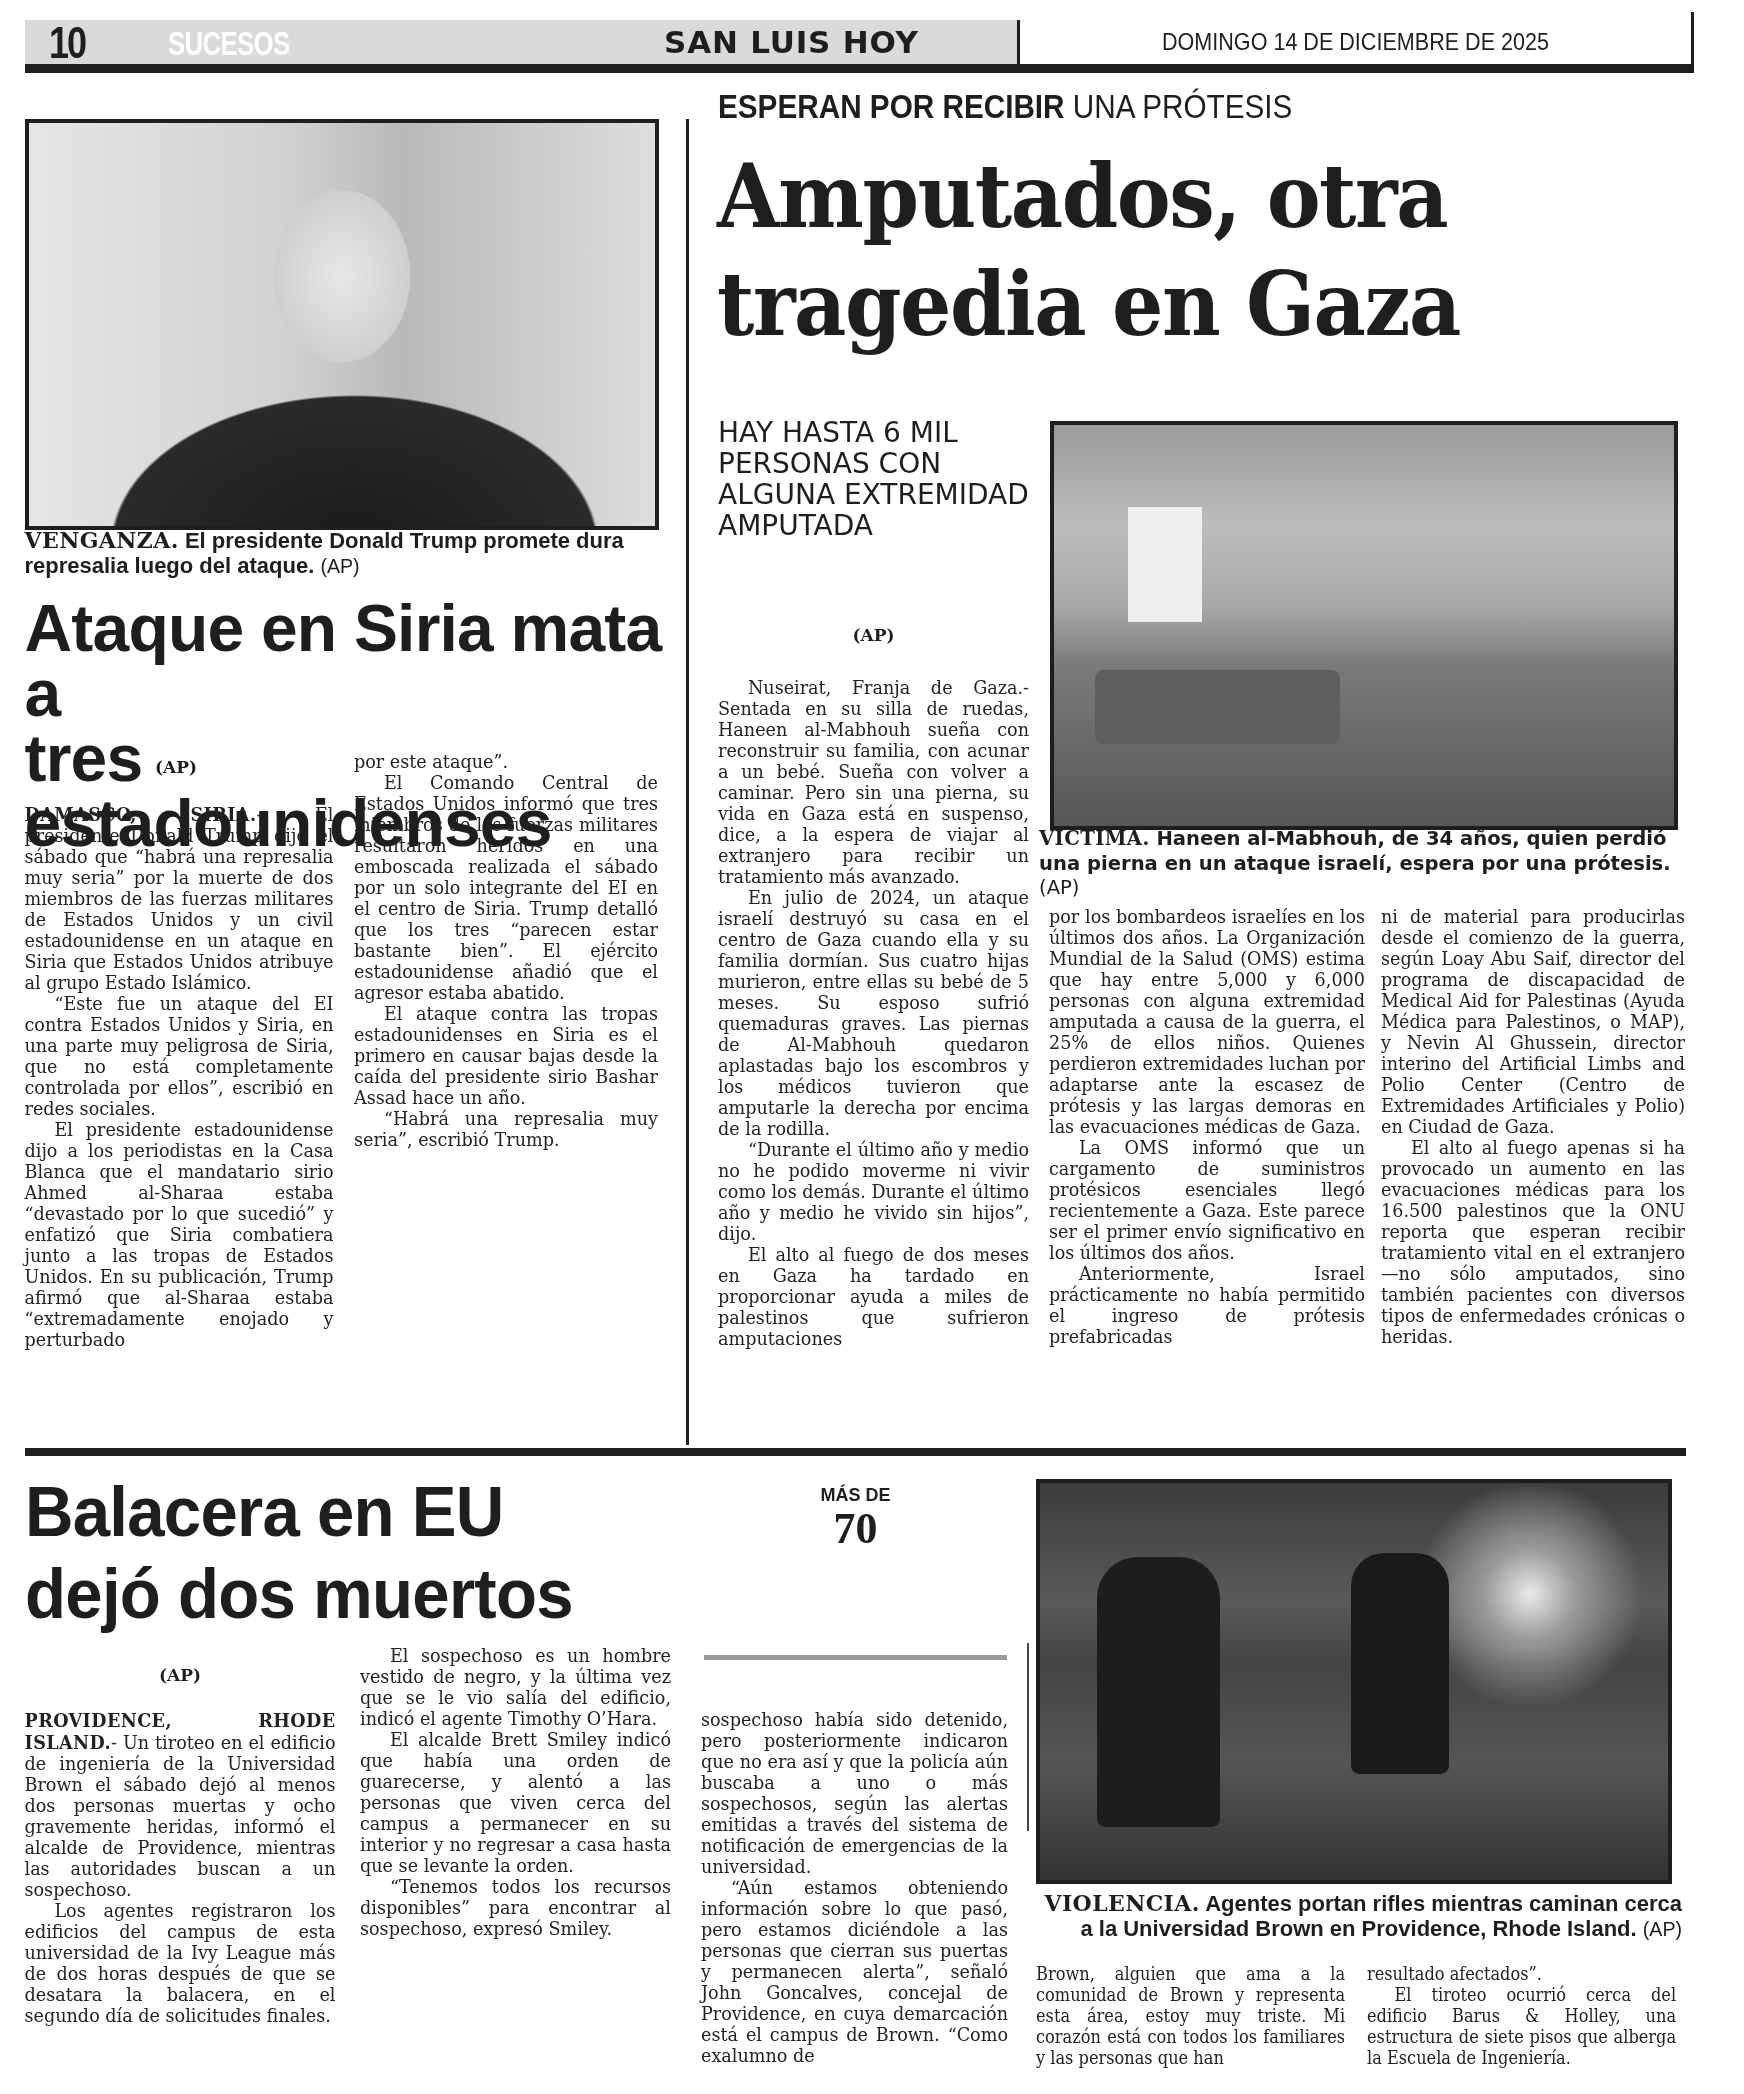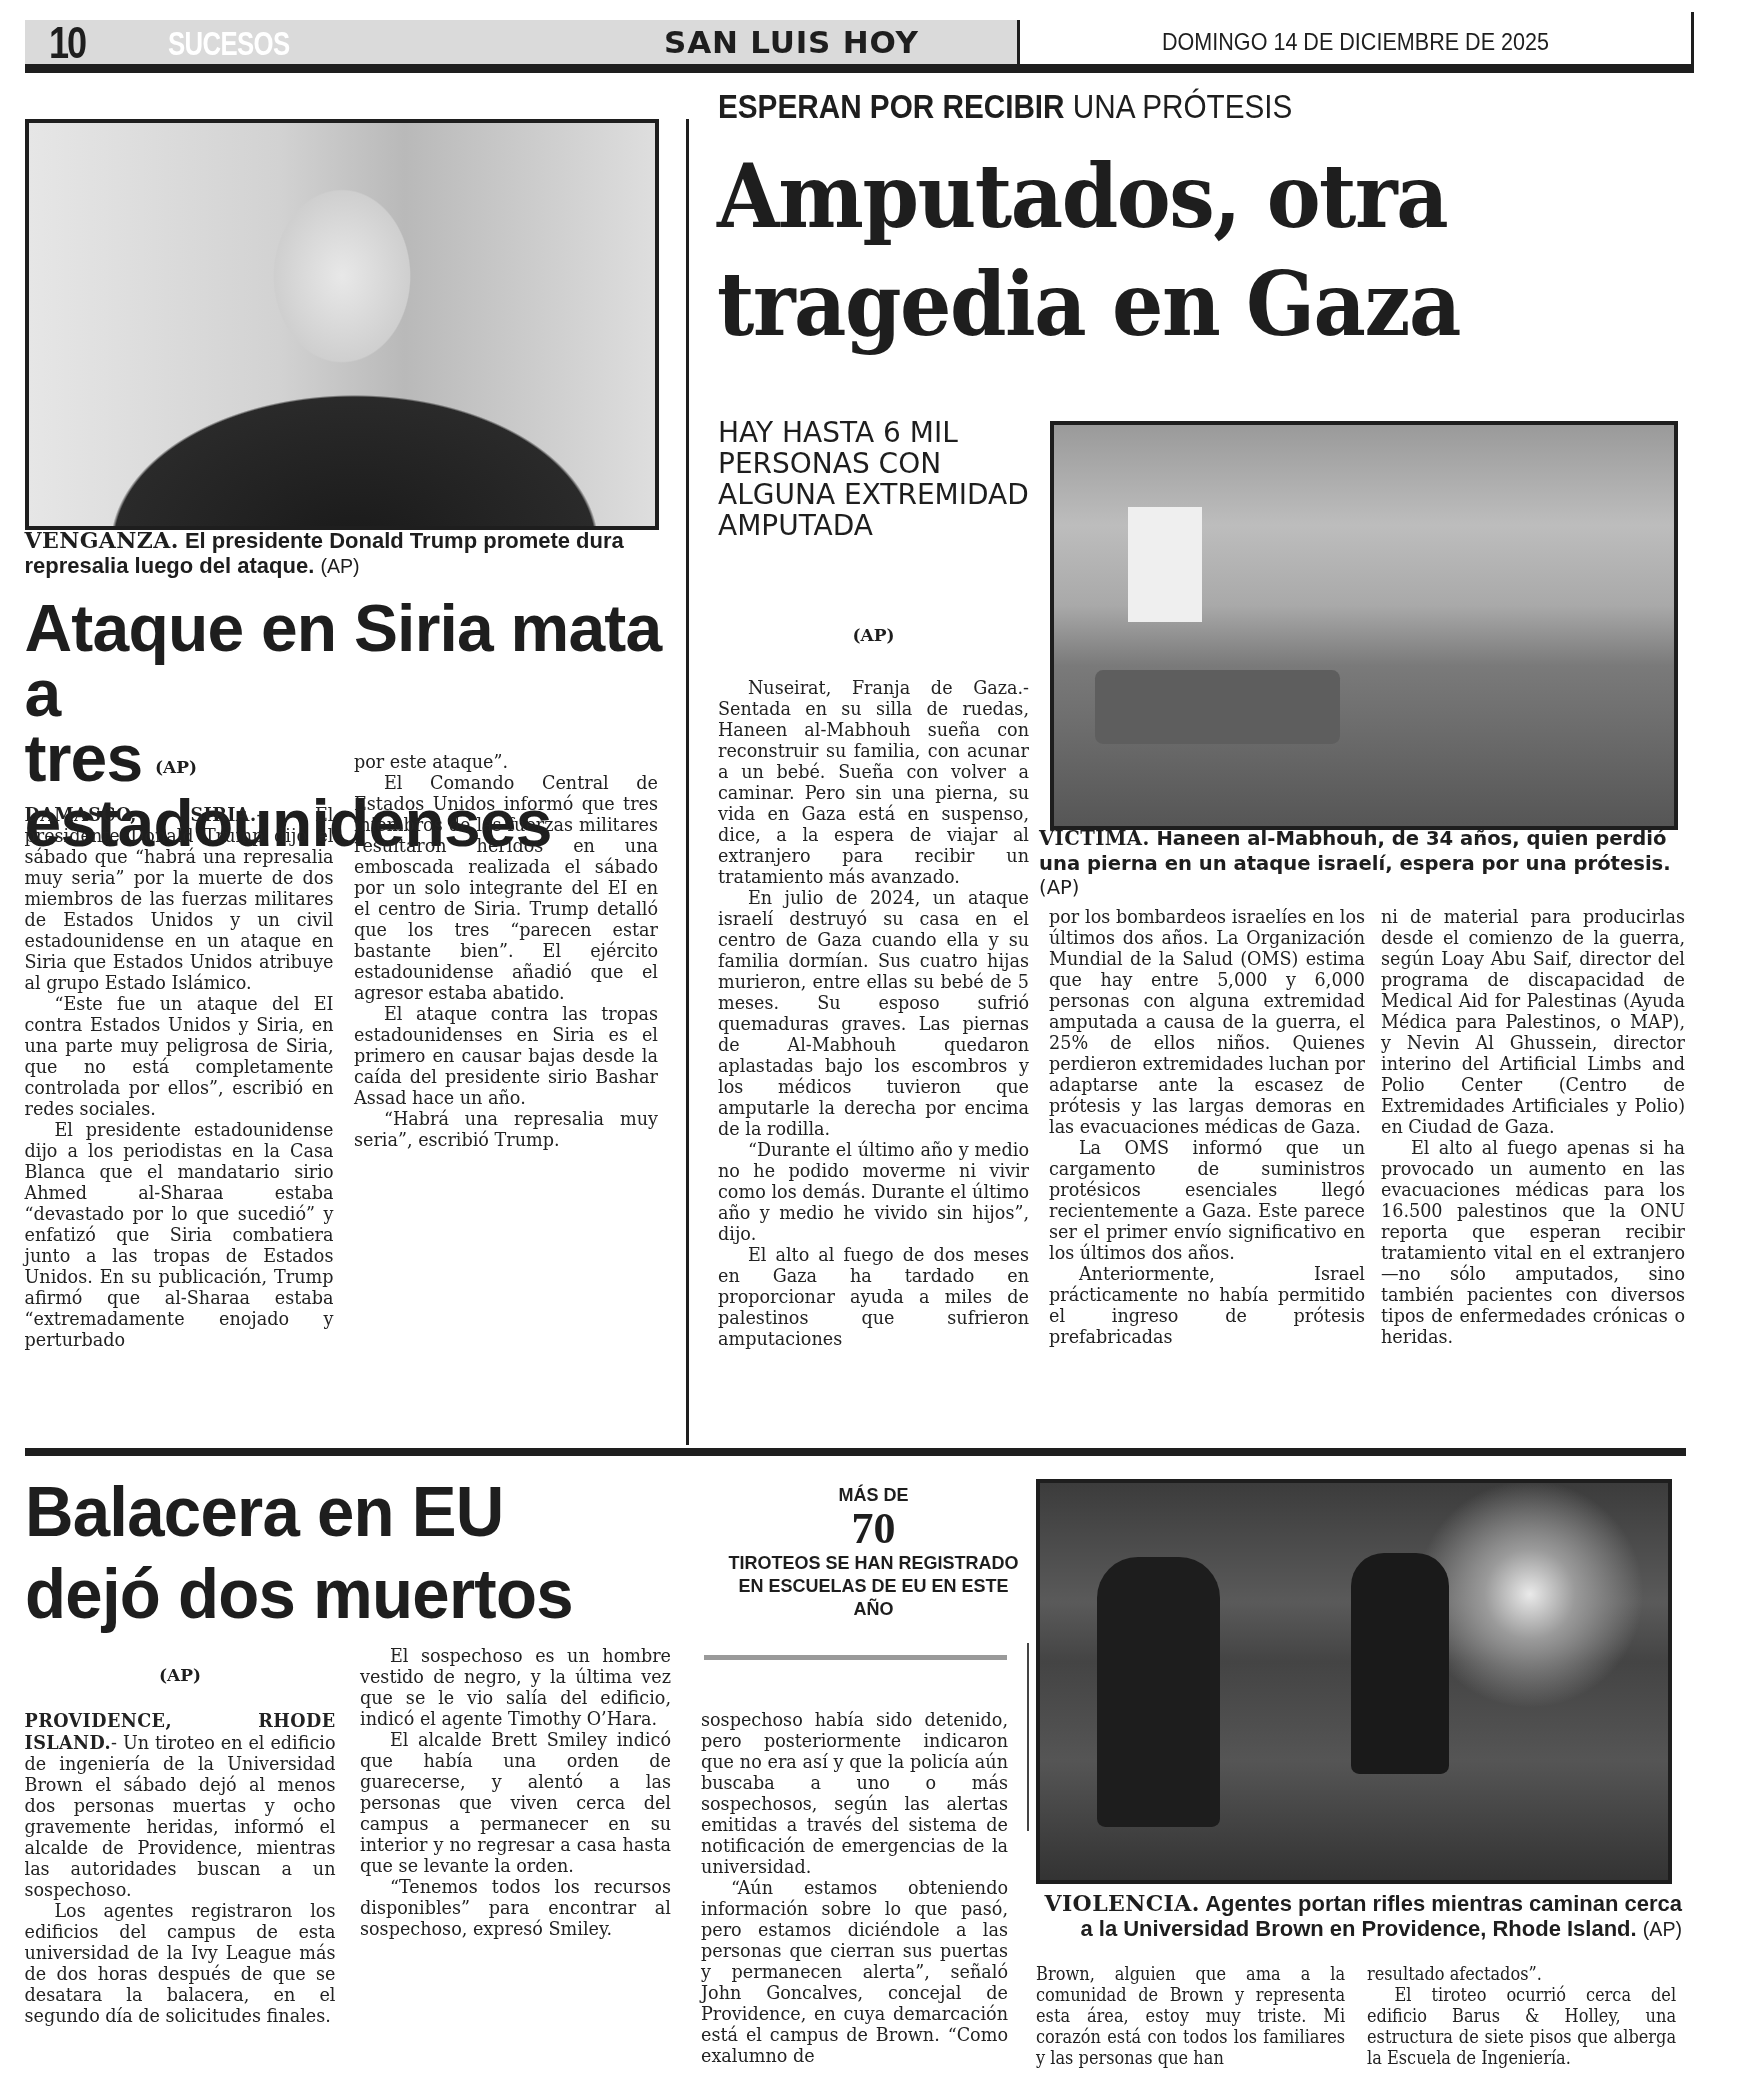--- a/index.html
+++ b/index.html
@@ -45,21 +45,21 @@
   
   .hl-sans { font-family: "Liberation Sans", sans-serif; font-weight: 700; letter-spacing: -0.8px; }
   .hl-siria { left: 24.5px; top: 596px; width: 646px; font-size: 66px; line-height: 65px; }
   .hl-balacera { left: 24.5px; top: 1471px; width: 671px; font-size: 70px; line-height: 82px; transform: scaleX(0.96); transform-origin: left; }
   .hl-gaza { left: 717px; top: 143px; width: 982px; font-family: "DejaVu Serif", serif; font-weight: 900; font-size: 87px; line-height: 108px; letter-spacing: -1.6px; transform: scaleX(0.93); transform-origin: left; }
   .kicker-top { left: 718px; top: 88px; font-family: "Liberation Sans", sans-serif; font-size: 33px; transform: scaleX(0.9); transform-origin: left; }
   .kicker-top b { font-weight: 700; }
   .deck { left: 718px; top: 417px; width: 311px; font-family: "DejaVu Sans", sans-serif; font-size: 28px; line-height: 31px; }
 
   
-  .statbox { left: 704px; top: 1485px; width: 303px; text-align: center; font-family: "Liberation Sans", sans-serif; font-weight: 700; margin-left: 18px; }
+  .statbox { left: 704px; top: 1485px; width: 303px; text-align: center; font-family: "Liberation Sans", sans-serif; font-weight: 700; }
   .stat-pre { font-size: 18px; }
   .stat-num { font-family: Liberation Serif, serif; font-weight: 900; font-size: 44px; line-height: 46px; }
   .stat-post { font-size: 18px; line-height: 23px; }
   .stat-rule { left: 704px; top: 1655px; width: 303px; height: 4.9px; background: #9a9a9a; }
 
   
   .col { font-family: "DejaVu Serif", serif; font-size: 17.6px; line-height: 21px; text-align: justify; hyphens: auto; color: #222; }
   .col p { text-indent: 1.7em; }
   .col p.lead { text-indent: 0; }
   .col .dl { font-weight: 900; letter-spacing: 0.4px; }
@@ -146,21 +146,20 @@
 
 <div class="abs hl-sans hl-balacera">
   <div>Balacera en EU</div>
   <div>dejó dos muertos</div>
 </div>
 <div class="abs byline" style="left:24.5px; top:1665px; width:311px;">(AP)</div>
 
 <div class="abs statbox">
   <div class="stat-pre">MÁS DE</div>
   <div class="stat-num">70</div>
-  <div class="stat-post">TIROTEOS SE HAN REGISTRADO EN ESCUELAS DE EU EN ESTE AÑO</div>
 </div>
 <div class="abs stat-rule"></div>
 
 <div class="abs photo photo-police">
   <span class="figure-label">Agentes armados caminando por una calle de noche</span>
 </div>
 <div class="abs caption cap-police">
   <span class="kicker">VIOLENCIA.</span>
   <span>Agentes portan rifles mientras caminan cerca a la Universidad Brown en Providence, Rhode Island.</span>
   <span class="credit">(AP)</span>

